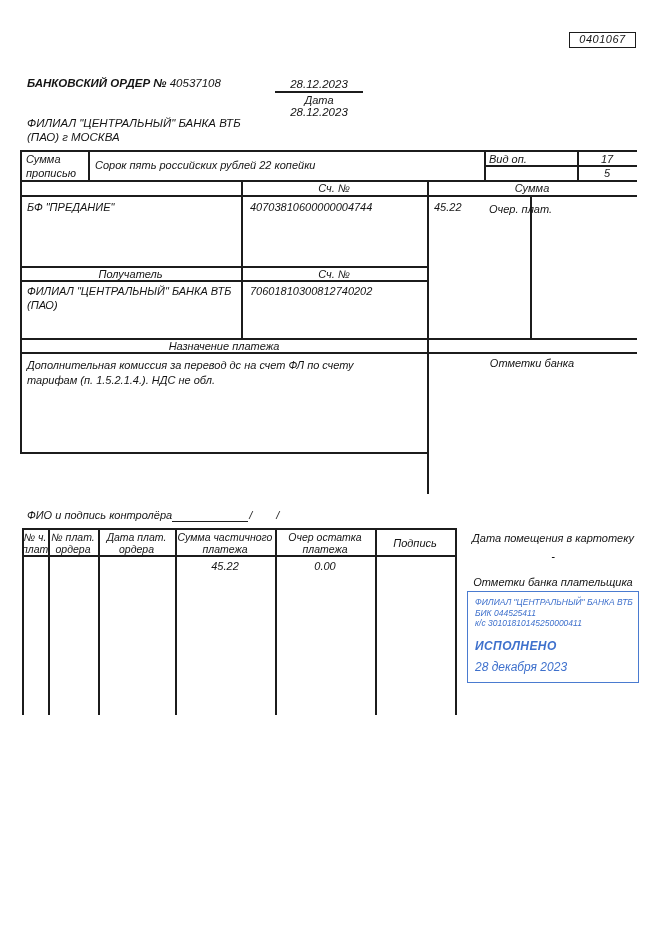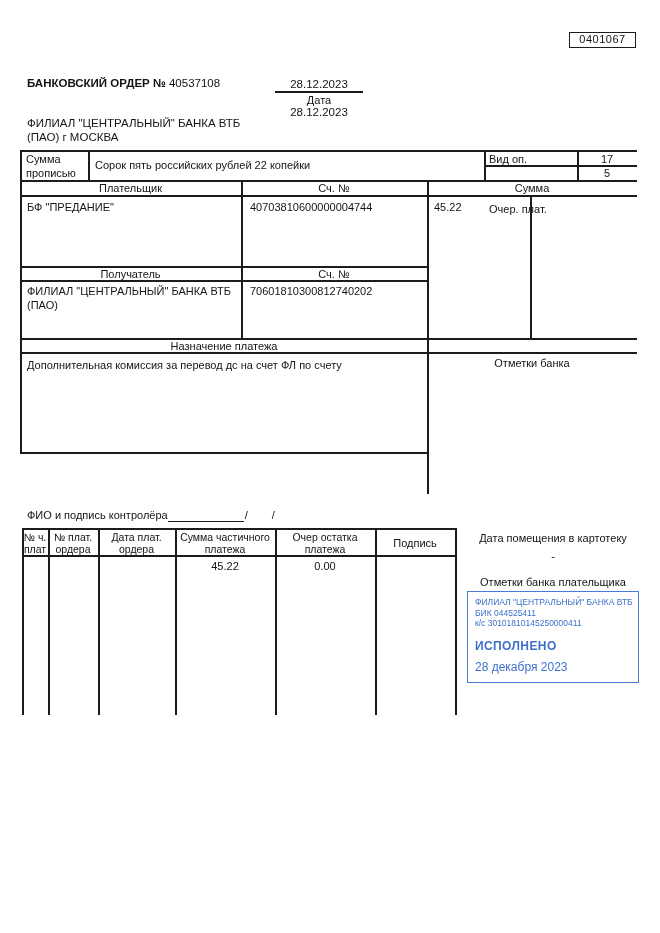--- a/index.html
+++ b/index.html
@@ -5,20 +5,21 @@
   * { margin: 0; padding: 0; box-sizing: border-box; }
   html, body { background: #fff; }
   #page {
     position: relative;
     width: 660px;
     height: 761px;
     background: #ffffff;
     font-family: "Liberation Sans", sans-serif;
     color: #141414;
     overflow: hidden;
+    font-style: italic;
   }
   .hline { position: absolute; height: 2px; background: #1c1c1c; }
   .vline { position: absolute; width: 2px; background: #1c1c1c; }
   .txt { position: absolute; font-size: 11px; line-height: 14px; white-space: nowrap; }
   .ctr { text-align: center; }
   .small { font-size: 10.5px; line-height: 12px; }
   #form-code-box {
     position: absolute; left: 569px; top: 32px; width: 67px; height: 16px;
     border: 1.5px solid #1c1c1c; font-size: 11px; line-height: 13px;
     text-align: center; letter-spacing: 0.5px;
@@ -87,39 +88,39 @@
     <div>Сумма</div>
     <div>прописью</div>
   </div>
   <div class="txt" style="left:95px; top:158px;">Сорок пять российских рублей 22 копейки</div>
 
   <div class="txt" style="left:489px; top:152px;">Вид оп.</div>
   <div class="txt ctr" style="left:578px; top:152px; width:58px;">17</div>
   <div class="txt" style="left:489px; top:166px;margin-top:36px;">Очер. плат.</div>
   <div class="txt ctr" style="left:578px; top:166px; width:58px;">5</div>
 
-  <div class="txt ctr" style="left:20px; top:181px; width:221px;">Плательщик</div>
   <div class="txt ctr" style="left:241px; top:181px; width:186px;">Сч. №</div>
   <div class="txt ctr" style="left:427px; top:181px; width:210px;">Сумма</div>
 
   <div class="txt" style="left:27px; top:200px;">БФ "ПРЕДАНИЕ"</div>
   <div class="txt" style="left:250px; top:200px;">40703810600000004744</div>
   <div class="txt" style="left:434px; top:200px;">45.22</div>
 
   <div class="txt ctr" style="left:20px; top:267px; width:221px;">Получатель</div>
   <div class="txt ctr" style="left:241px; top:267px; width:186px;">Сч. №</div>
 
   <div class="txt" style="left:27px; top:284px; white-space:pre-line;">ФИЛИАЛ "ЦЕНТРАЛЬНЫЙ" БАНКА ВТБ
 (ПАО)</div>
   <div class="txt" style="left:250px; top:284px;">70601810300812740202</div>
 
   <div class="txt ctr" style="left:20px; top:339px; width:408px;">Назначение платежа</div>
 
   <div class="txt" style="left:27px; top:358px; line-height:14.5px;">
     <div>Дополнительная комиссия за перевод дс на счет ФЛ по счету</div>
+    <div>тарифам (п. 1.5.2.1.4.). НДС не обл.</div>
   </div>
 
   <div class="txt ctr" style="left:427px; top:356px; width:210px;">Отметки банка</div>
 
   <div class="txt" style="left:27px; top:508px;text-align:center;">
     <span>ФИО и подпись контролёра</span><span class="sig-underline"></span><span class="slash1">/</span><span class="slash2">/</span>
   </div>
 
   <div class="hline" style="left:22px; top:528px; width:433px;"></div>
   <div class="hline" style="left:22px; top:555px; width:433px;"></div>

